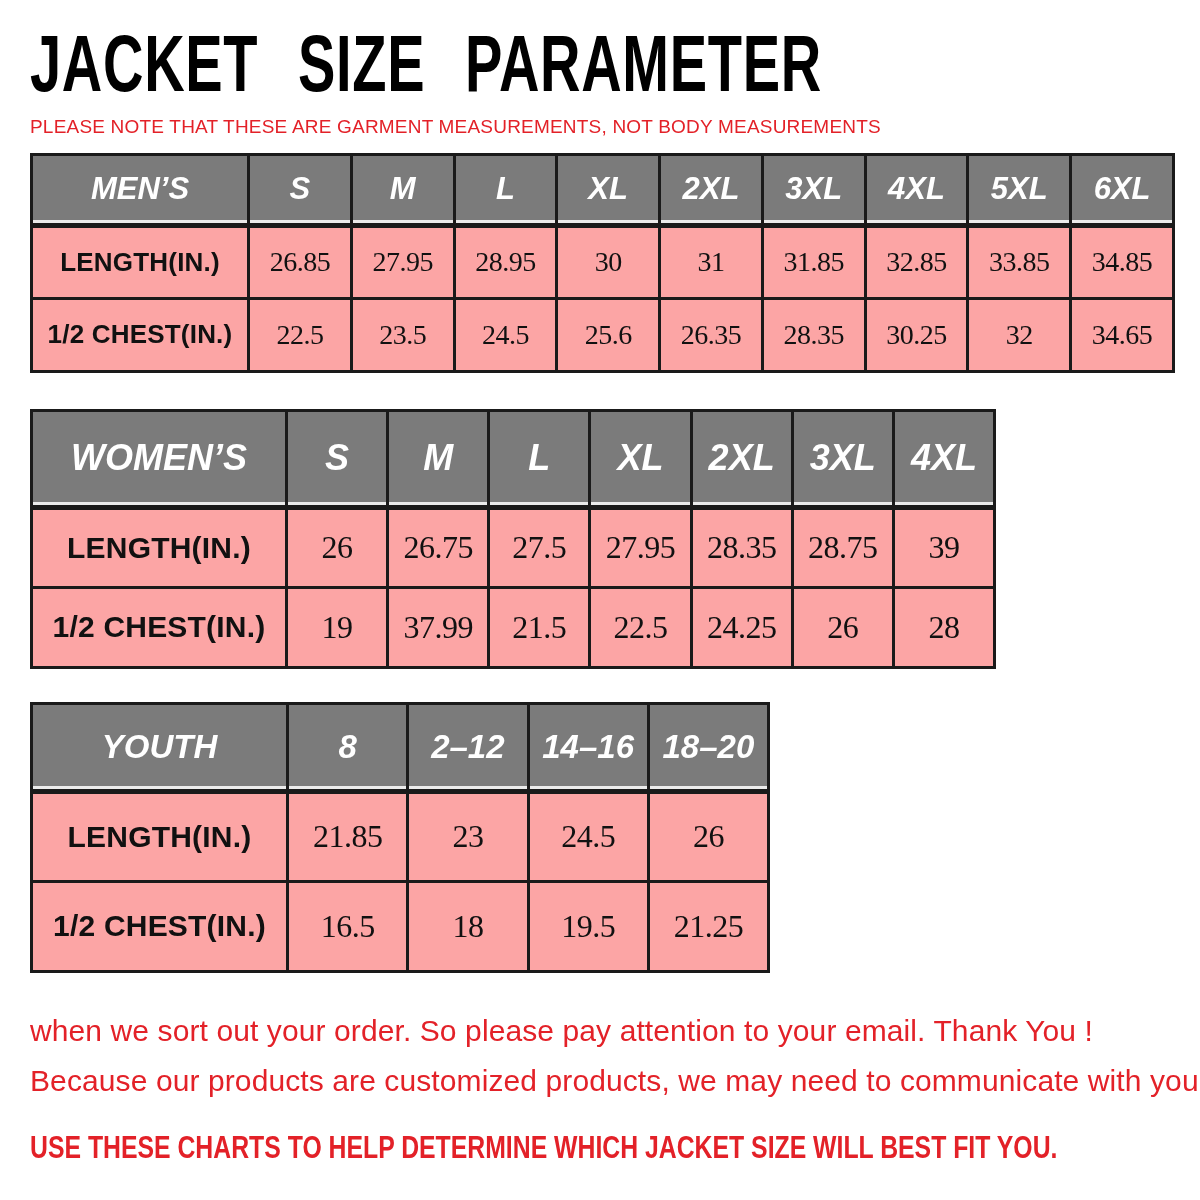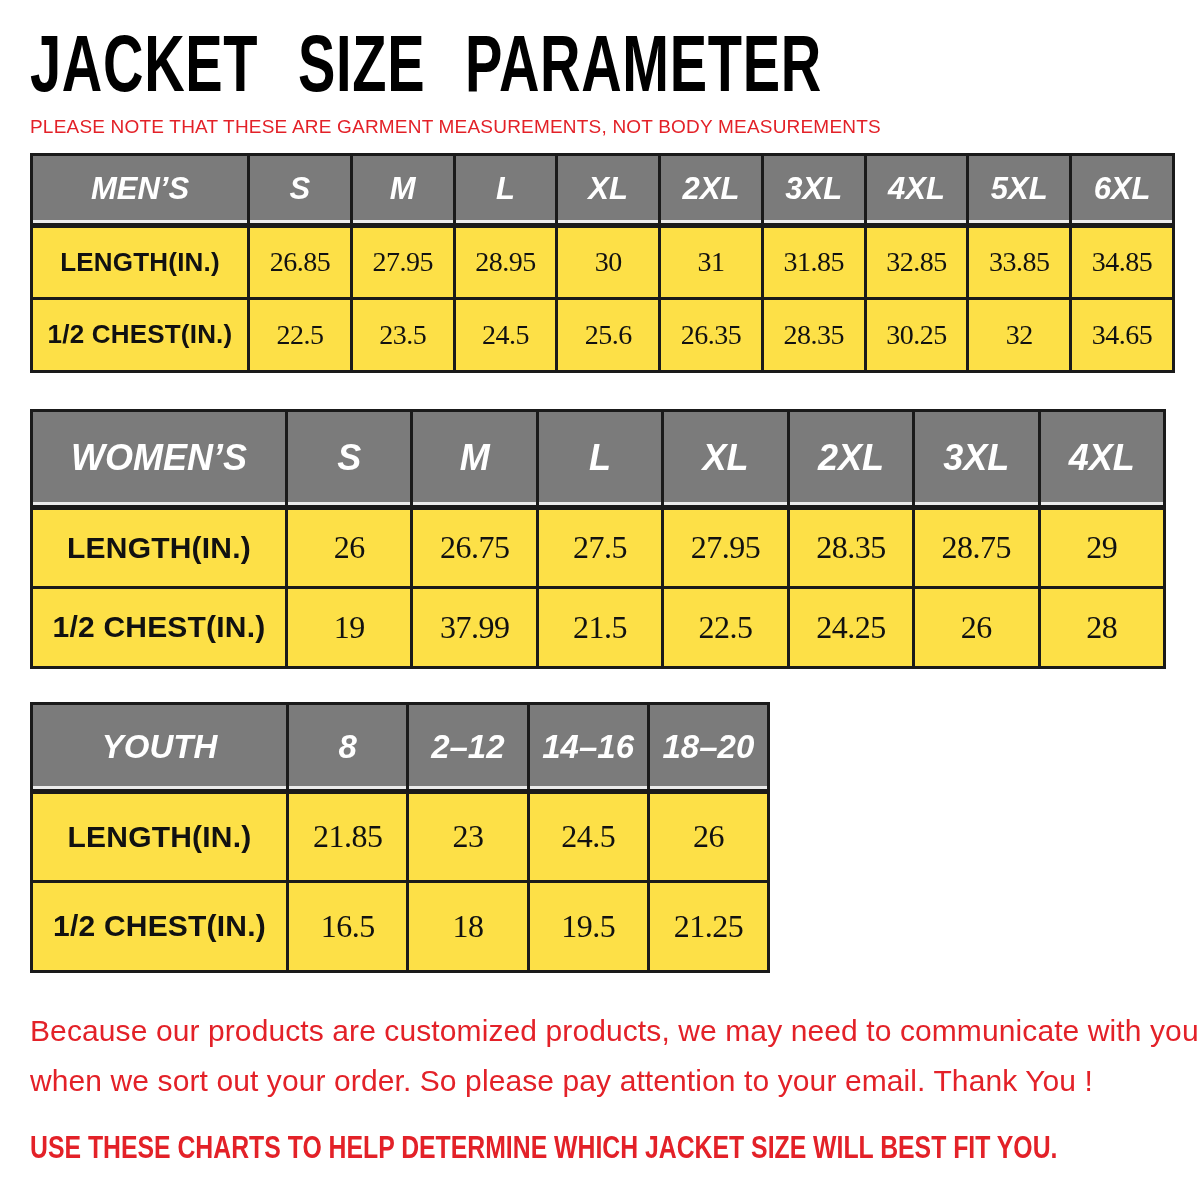--- a/index.html
+++ b/index.html
@@ -56,40 +56,40 @@
   }
   table.size-table thead th{
     background:var(--gray-header);
     color:#ffffff;
     font-weight:bold;
     border-bottom:5px solid var(--line);
     box-shadow:inset 0 -3px 0 rgba(255,255,255,0.85);
     font-style:italic;
   }
   table.size-table td{
-    background:#fde047;
+    background:#fca5a5;
   }
   td.val{
     font-family:Liberation Serif, serif;
     letter-spacing:-0.5px;
   }
   td.rowlabel{
     font-weight:bold;
     letter-spacing:0.2px;
   }
 
   .t-mens{width:1145px;}
   .t-mens col.label-col{width:217px;}
   .t-mens thead tr{height:71px;}
   .t-mens tbody tr{height:73px;}
   .t-mens thead th{font-size:31px;}
   .t-mens td.rowlabel{font-size:26px;}
   .t-mens td.val{font-size:28px;}
 
-  .t-womens{width:1136px;margin-top:36px;}
+  .t-womens{width:966px;margin-top:36px;}
   .t-womens col.label-col{width:255px;}
   .t-womens thead tr{height:97px;}
   .t-womens tbody tr{height:80px;}
   .t-womens thead th{font-size:36px;}
   .t-womens td.rowlabel{font-size:30px;}
   .t-womens td.val{font-size:32px;}
 
   .t-youth{width:740px;padding-left:44px;}
   .t-youth col.label-col{width:256px;}
   .t-youth thead tr{height:88px;}
@@ -209,21 +209,21 @@
         </thead>
         <tbody>
           <tr>
             <td class="rowlabel">LENGTH(IN.)</td>
             <td class="val">26</td>
             <td class="val">26.75</td>
             <td class="val">27.5</td>
             <td class="val">27.95</td>
             <td class="val">28.35</td>
             <td class="val">28.75</td>
-            <td class="val">29</td>
+            <td class="val">39</td>
           </tr>
           <tr>
             <td class="rowlabel">1/2 CHEST(IN.)</td>
             <td class="val">19</td>
             <td class="val">37.99</td>
             <td class="val">21.5</td>
             <td class="val">22.5</td>
             <td class="val">24.25</td>
             <td class="val">26</td>
             <td class="val">28</td>
@@ -260,19 +260,19 @@
             <td class="val">16.5</td>
             <td class="val">18</td>
             <td class="val">19.5</td>
             <td class="val">21.25</td>
           </tr>
         </tbody>
       </table>
     </div>
 
   <div class="footer">
+    <div class="line">when we sort out your order. So please pay attention to your email. Thank You !</div>
     <div class="line">Because our products are customized products, we may need to communicate with you</div>
-    <div class="line">when we sort out your order. So please pay attention to your email. Thank You !</div>
   </div>
 
   <div class="fit-note"><span class="condense-80">USE THESE CHARTS TO HELP DETERMINE WHICH JACKET SIZE WILL BEST FIT YOU.</span></div>
 
 </div>
 
 </body></html>

